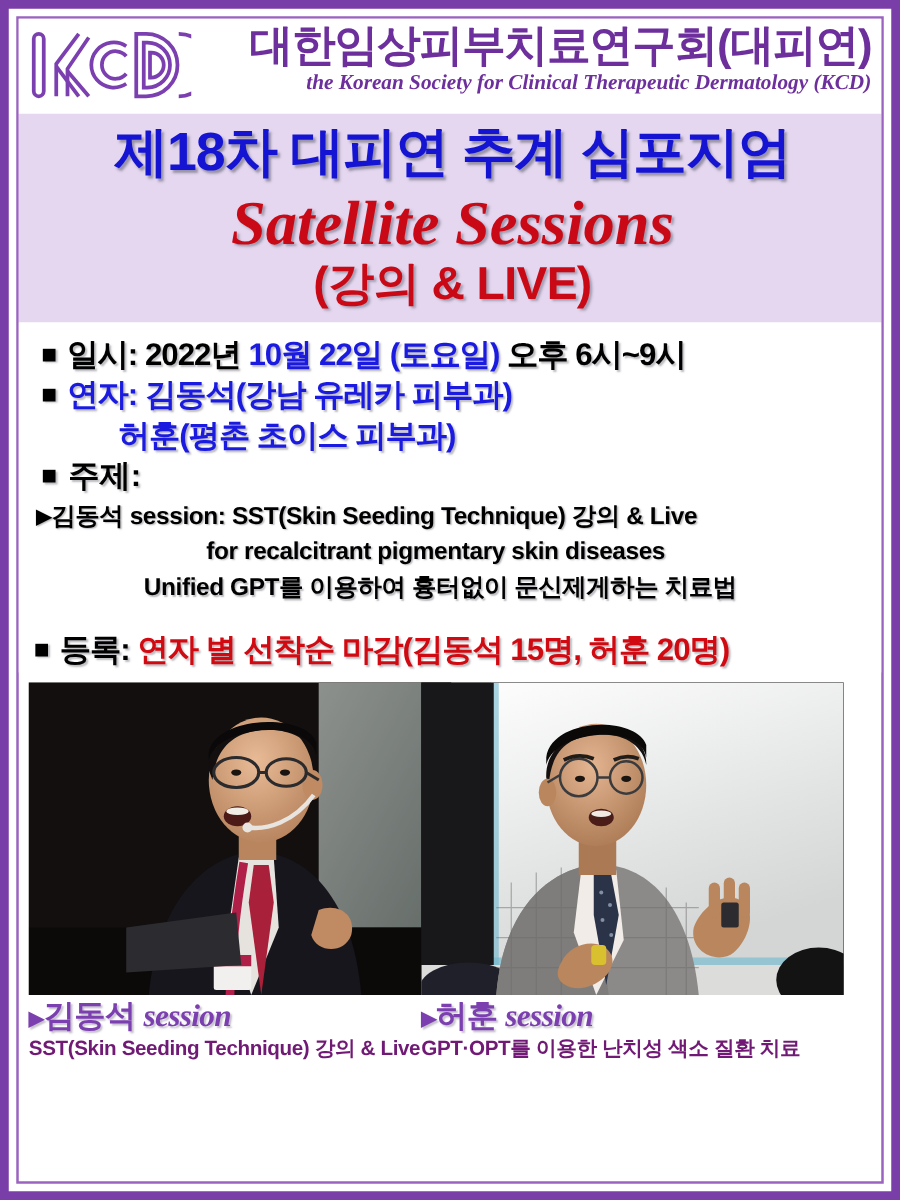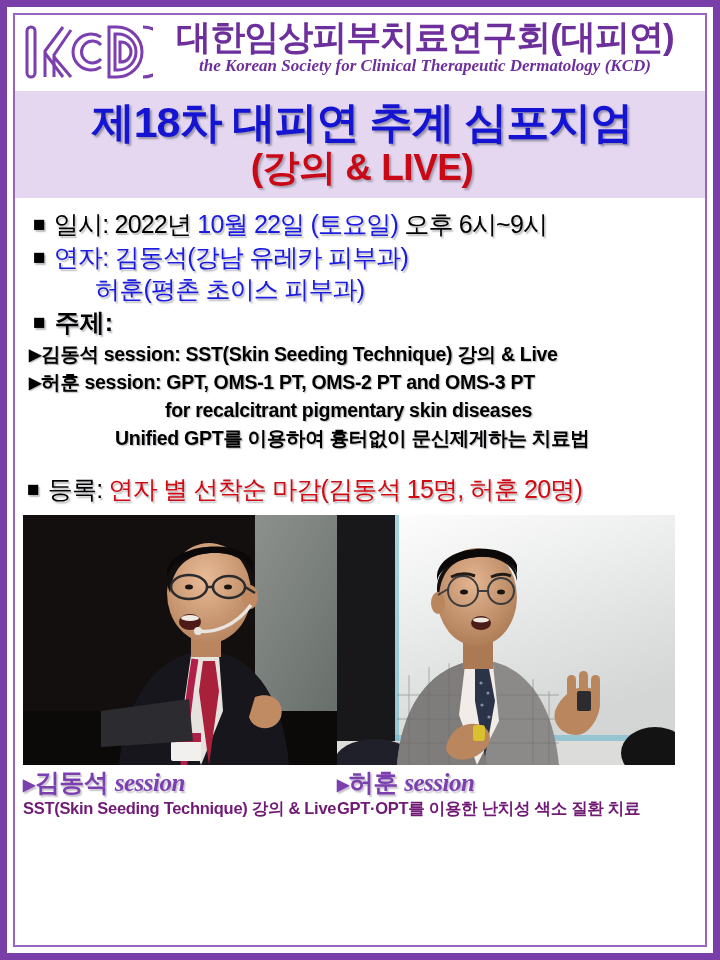--- a/index.html
+++ b/index.html
@@ -55,21 +55,21 @@
     width: 130px;
     height: 62px;
     flex: 0 0 auto;
     margin-top: 2px;
   }
   .logo svg { display: block; }
   .header-text {
     flex: 1 1 auto;
     display: flex;
     flex-direction: column;
-    align-items: center;
+    align-items: flex-end;
     justify-content: flex-start;
     padding-right: 2px;
   }
   .society-kr {
     font-size: 35px;
     font-weight: bold;
     color: #6d2f9c;
     letter-spacing: -1px;
     line-height: 1.05;
     white-space: nowrap;
@@ -118,21 +118,21 @@
     text-shadow: 2px 2px 2px rgba(90,90,110,0.45);
   }
 
   
   .info {
     padding: 10px 0 2px 0;
     background: #ffffff;
   }
   .info-line {
     font-size: 25px;
-    font-weight: normal;
+    font-weight: bold;
     color: #000000;
     line-height: 1.30;
     padding-left: 18px;
     letter-spacing: -0.8px;
     white-space: nowrap;
     text-shadow: 1.5px 1.5px 1.5px rgba(120,120,130,0.5);
   }
   .info-line.indent { padding-left: 80px; }
   .blue { color: #1a1ae0; }
   .red  { color: #d10a12; }
@@ -235,20 +235,21 @@
         </svg>
       </div>
       <div class="header-text">
         <div class="society-kr">대한임상피부치료연구회(대피연)</div>
         <div class="society-en">the Korean Society for Clinical Therapeutic Dermatology (KCD)</div>
       </div>
     </div>
 
     <div class="title-band">
       <div class="title-kr">제18차 대피연 추계 심포지엄</div>
+      <div class="title-en">Satellite Sessions</div>
       <div class="title-sub">(강의 &amp; LIVE)</div>
     </div>
 
     <div class="info">
 
       <div class="info-line">
         <span class="sq">■</span>
         <span>일시:</span>
         <span>2022년</span>
         <span class="blue">10월 22일 (토요일)</span>
@@ -267,23 +268,20 @@
 
       <div class="topic-head">
         <span class="sq">■</span>
         <span>주제:</span>
       </div>
 
       <div class="topic-line">
         <span class="tri">▶</span><span>김동석 session: SST(Skin Seeding Technique) 강의 &amp; Live</span>
       </div>
 
-      <div class="topic-line">
-        <span class="tri">▶</span><span>허훈 session: GPT, OMS-1 PT, OMS-2 PT and OMS-3 PT</span>
-      </div>
 
       <div class="topic-line c1">for recalcitrant pigmentary skin diseases</div>
       <div class="topic-line c2">Unified GPT를 이용하여 흉터없이 문신제게하는 치료법</div>
 
       <div class="info-line" style="margin-top:20px;padding-left:12px;">
         <span class="sq">■</span>
         <span>등록:</span>
         <span class="red">연자 별 선착순 마감(김동석 15명, 허훈 20명)</span>
       </div>
     </div>

